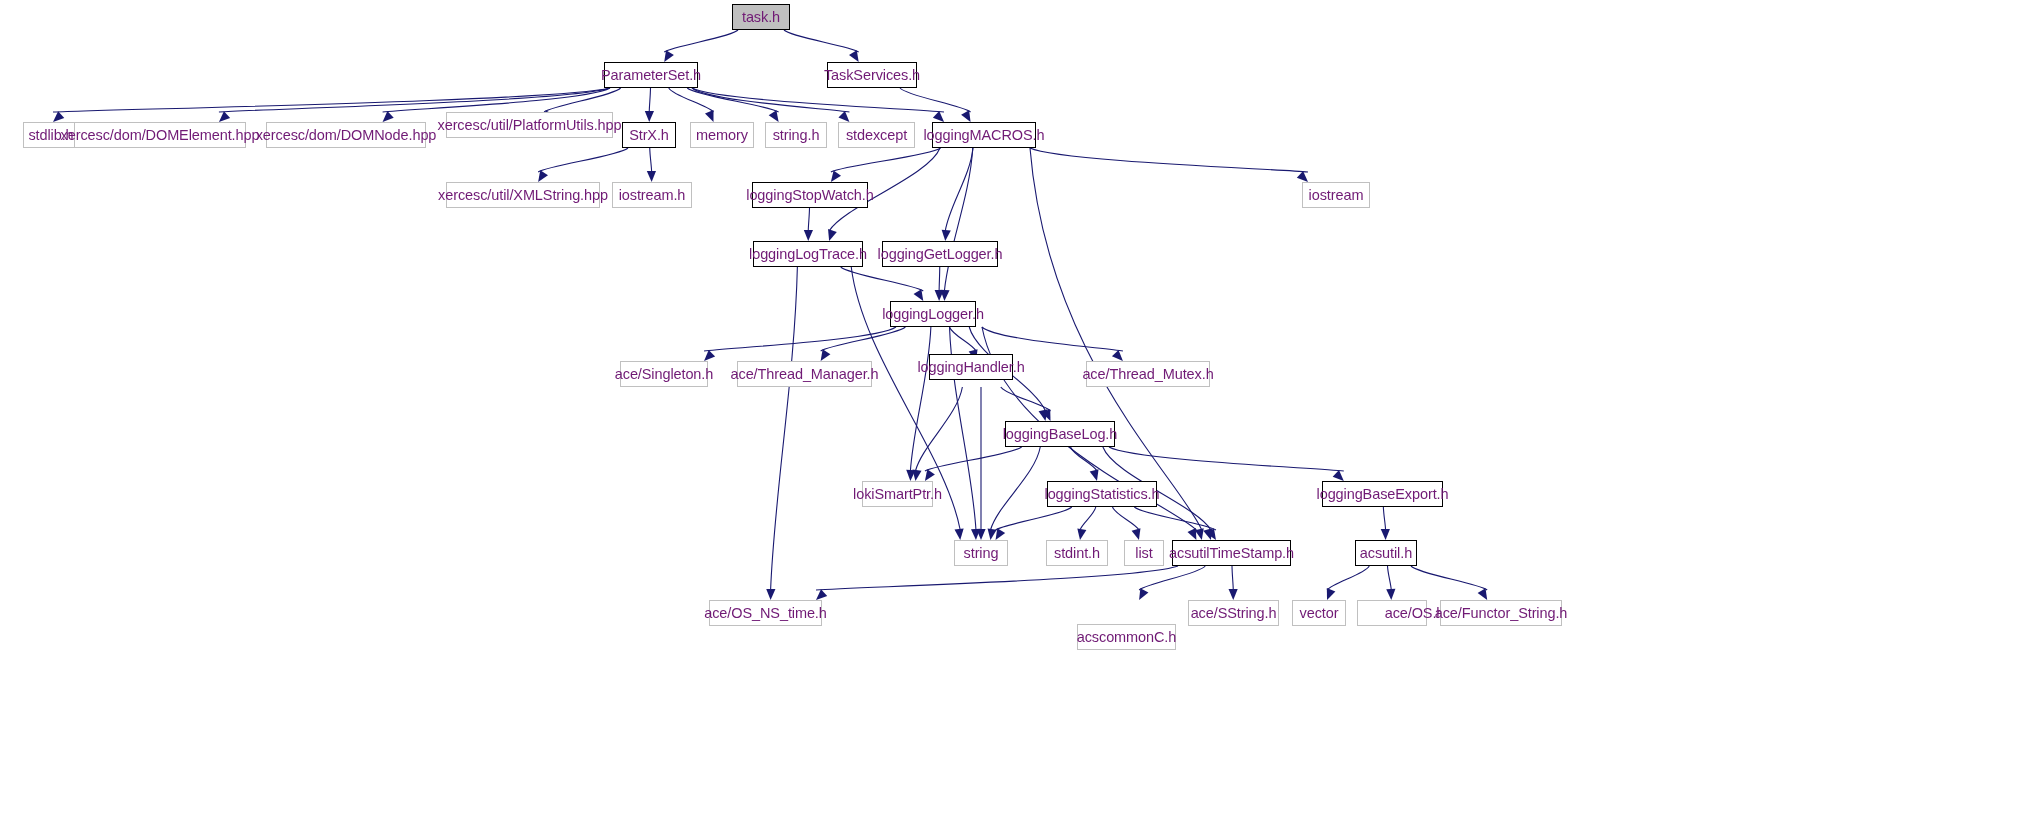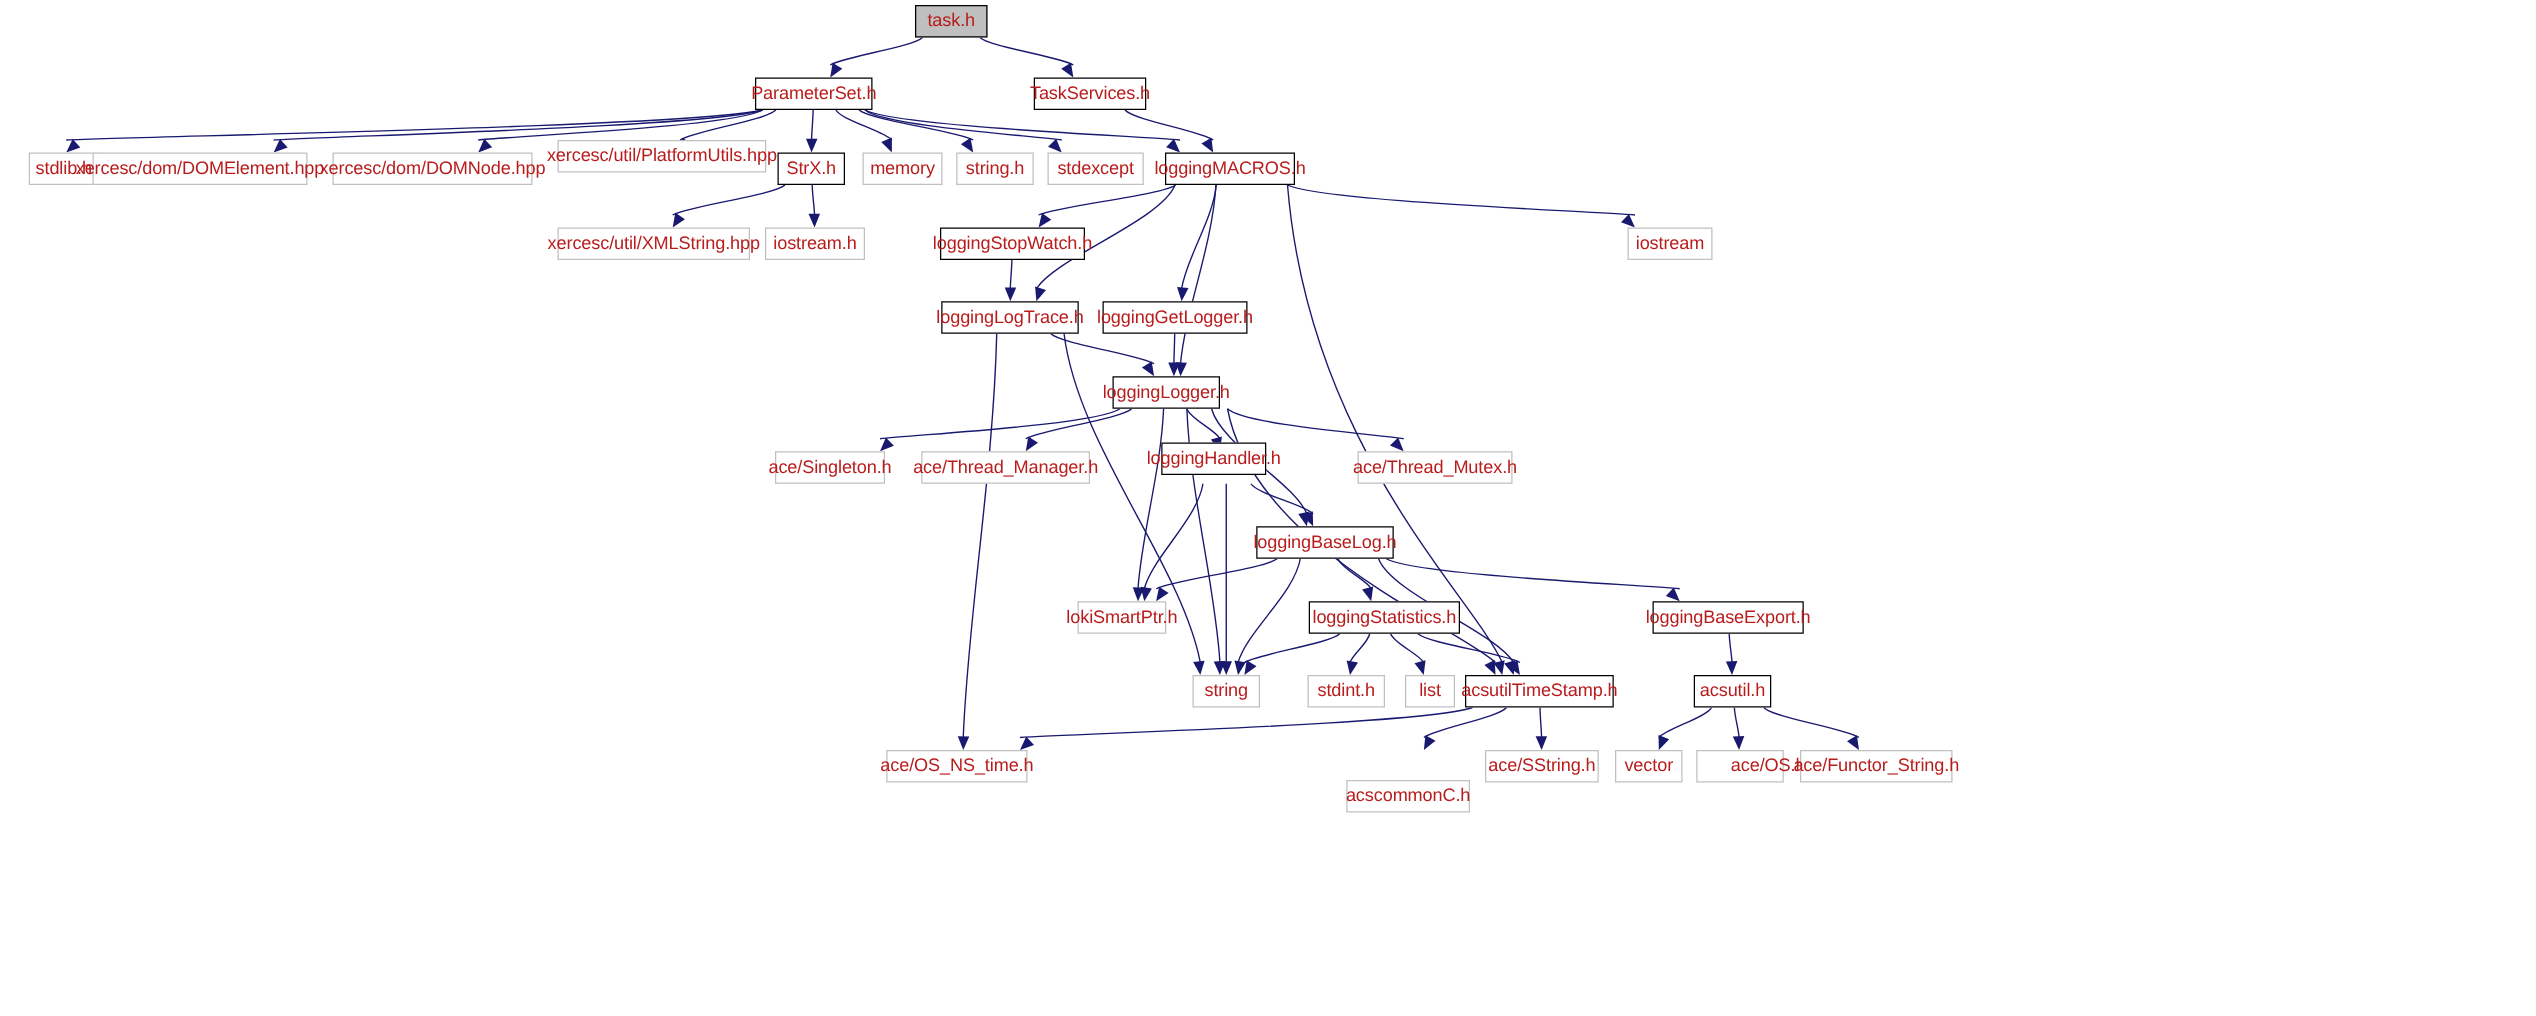--- a/index.html
+++ b/index.html
@@ -24,21 +24,21 @@
     pointer-events: none;
   }
   .node {
     position: absolute;
     box-sizing: border-box;
     display: flex;
     align-items: center;
     justify-content: center;
     font-size: 14.5px;
     line-height: 1;
-    color: #b91c1c;
+    color: #701a75;
     white-space: nowrap;
     background: #ffffff;
     border: 1px solid #c0c0c0;
     height: 26px;
     letter-spacing: -0.1px;
   }
   .node.strong {
     border: 1.6px solid #000000;
   }
   .node.root {
@@ -228,21 +228,21 @@
       </div>
       <div class="node " style="left: 1086px; top: 361px; width: 124px;">
         <span class="node-label">ace/Thread_Mutex.h</span>
       </div>
       <div class="node strong" style="left: 1005px; top: 421px; width: 110px;">
         <span class="node-label">loggingBaseLog.h</span>
       </div>
       <div class="node " style="left: 862px; top: 481px; width: 71px;">
         <span class="node-label">lokiSmartPtr.h</span>
       </div>
-      <div class="node strong" style="left: 1047px; top: 481px; width: 121px;">
+      <div class="node strong" style="left: 1047px; top: 481px; width: 110px;">
         <span class="node-label">loggingStatistics.h</span>
       </div>
       <div class="node strong" style="left: 1322px; top: 481px; width: 121px;">
         <span class="node-label">loggingBaseExport.h</span>
       </div>
       <div class="node " style="left: 954px; top: 540px; width: 54px;">
         <span class="node-label">string</span>
       </div>
       <div class="node " style="left: 1046px; top: 540px; width: 62px;">
         <span class="node-label">stdint.h</span>

